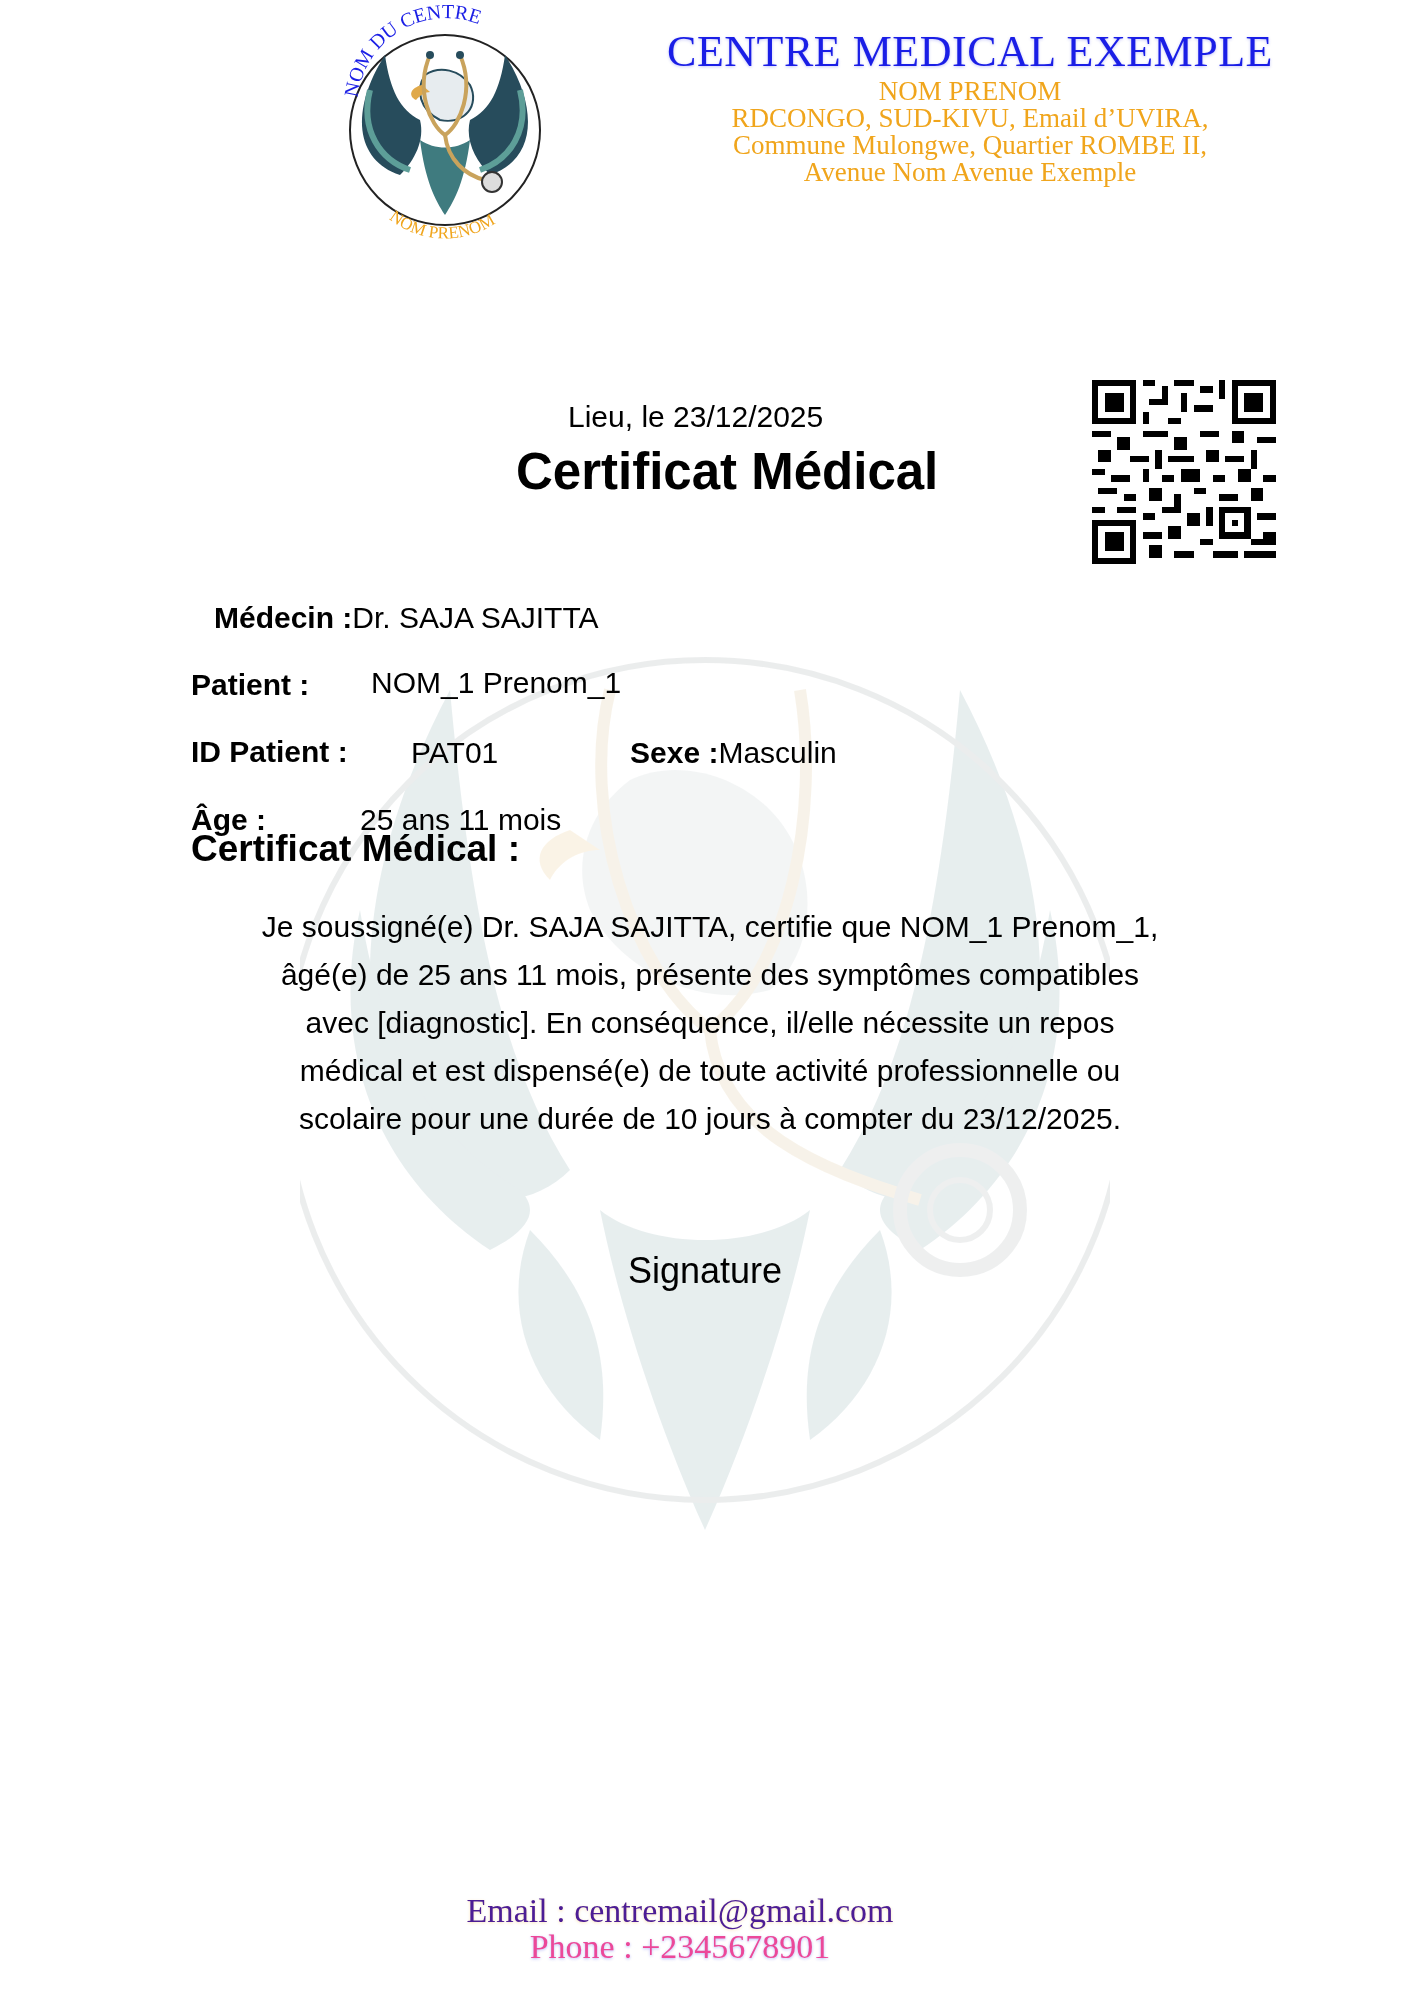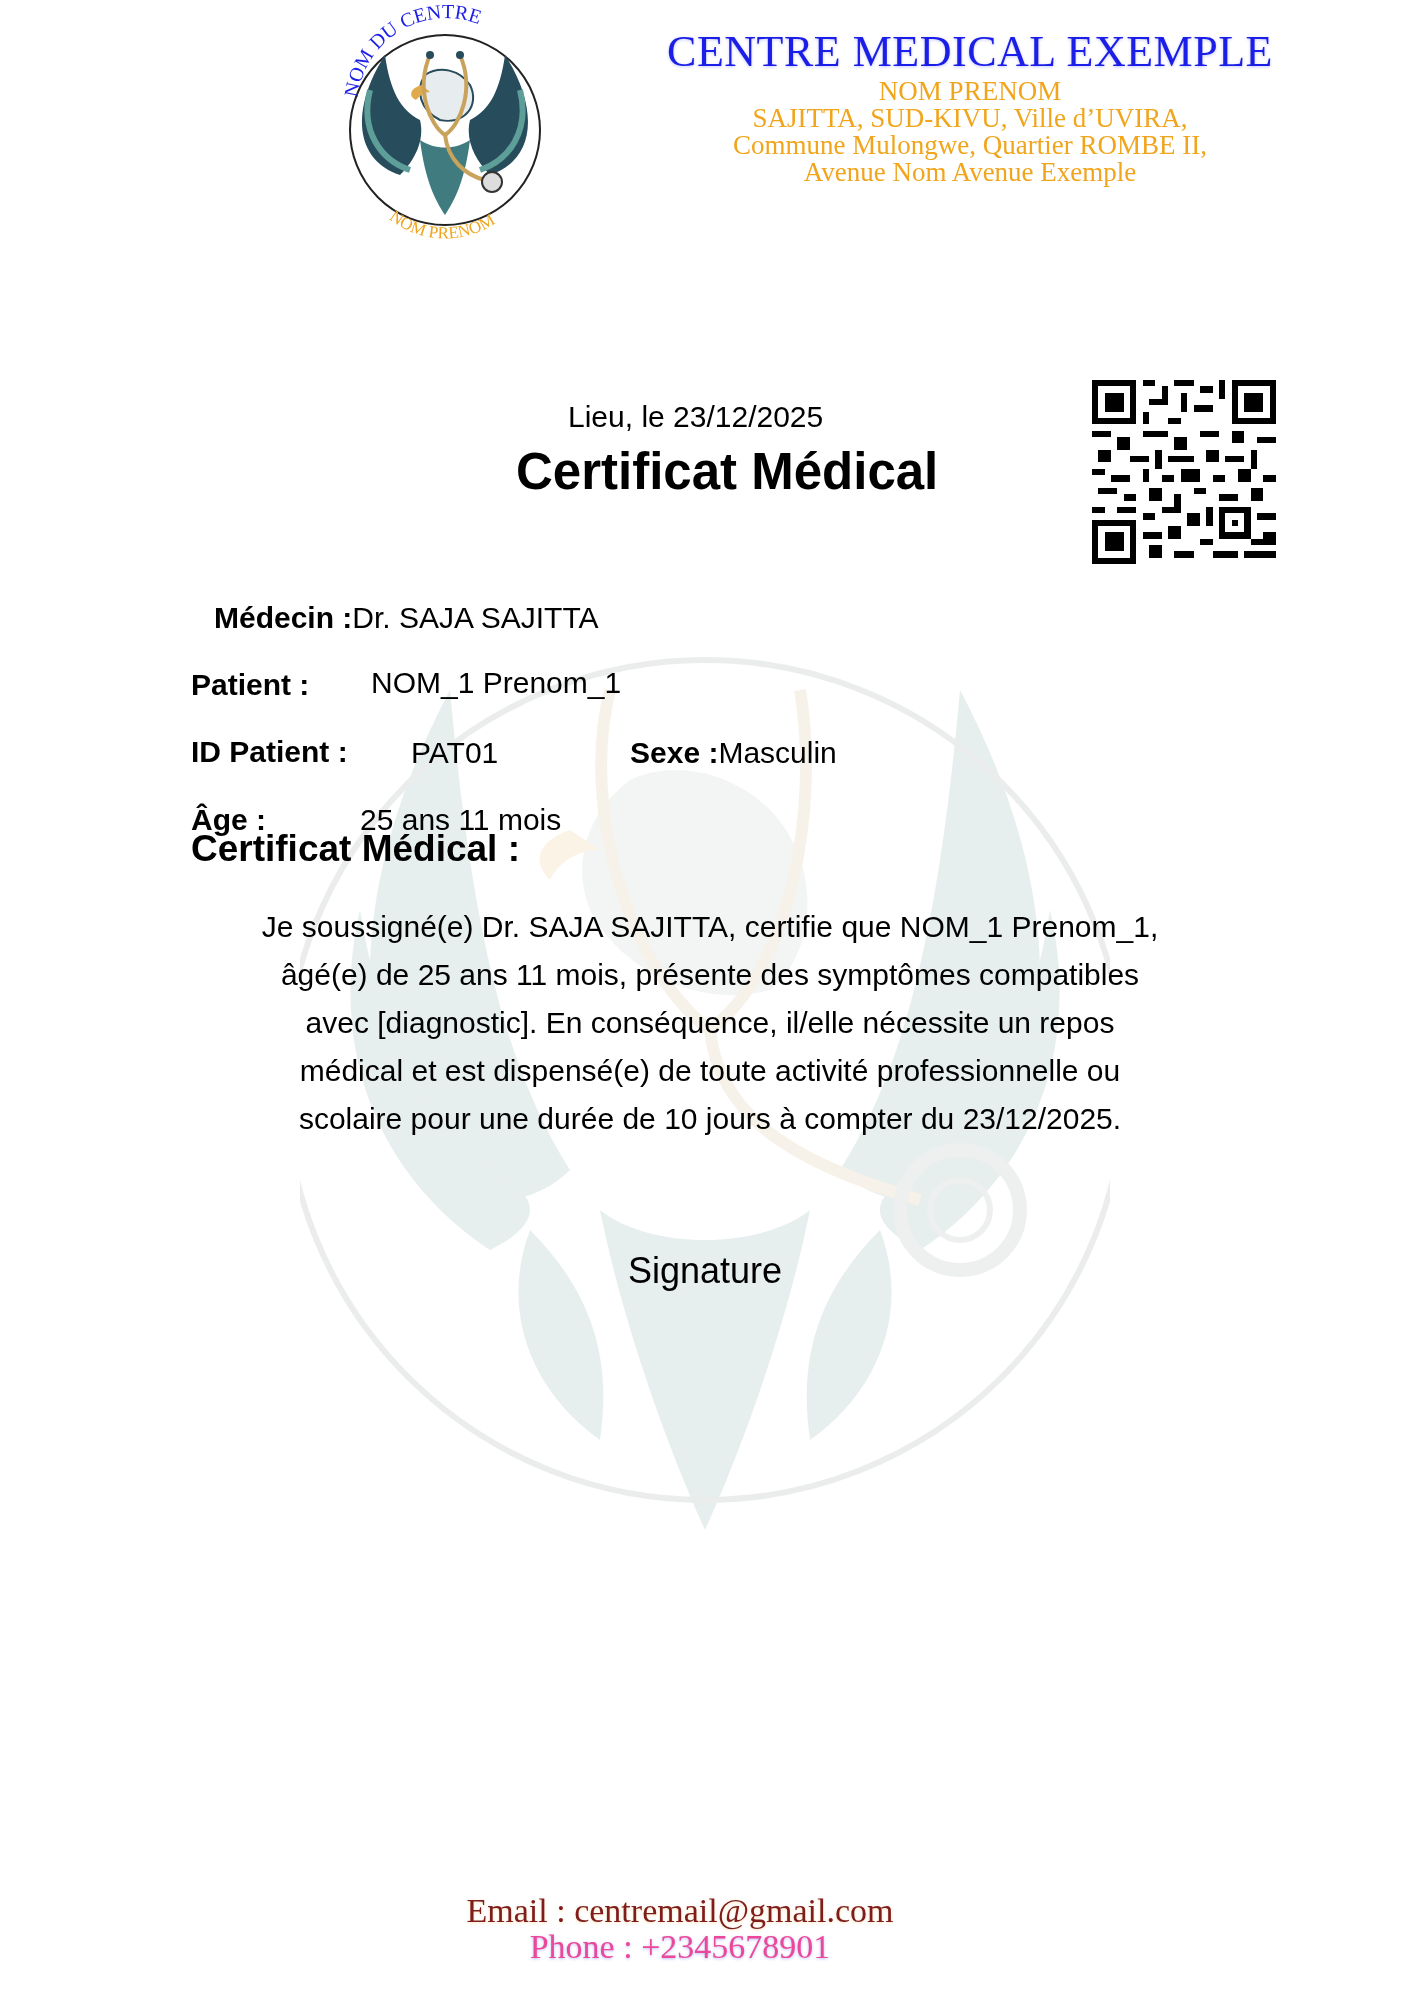--- a/index.html
+++ b/index.html
@@ -26,21 +26,21 @@
     .lbl { font-weight: bold; }
 
     .section-title { position: absolute; left: 191px; top: 828px; font-size: 37px; font-weight: bold; }
 
     .body-text { position: absolute; left: 180px; top: 903px; width: 1060px; text-align: center; font-size: 30px; line-height: 48px; }
 
     .signature { position: absolute; left: 0; width: 1410px; top: 1250px; text-align: center; font-size: 36px; }
     .signature span { display: inline-block; margin-left: 0; }
 
     .footer { position: absolute; left: 380px; top: 1893px; width: 600px; text-align: center; font-family: "Liberation Serif", serif; }
-    .footer .email { color: #7f1d1d; font-size: 34px; line-height: 36px; text-shadow: 0 1px 3px rgba(240,165,28,0.3); }
+    .footer .email { color: #4c1d95; font-size: 34px; line-height: 36px; text-shadow: 0 1px 3px rgba(240,165,28,0.3); }
     .footer .phone { color: #ec4899; font-size: 34px; line-height: 36px; text-shadow: 0 1px 3px rgba(26,30,230,0.3); }
   </style>
 </head>
 <body>
 
 <svg class="watermark" viewBox="0 0 810 940">
   <g fill="#4d7f86" stroke="none">
     <path d="M150 80 C 60 250, 40 420, 120 560 C 170 600, 230 600, 270 560 C 200 450, 170 300, 150 80Z"></path>
     <path d="M660 80 C 750 250, 770 420, 690 560 C 640 600, 580 600, 540 560 C 610 450, 640 300, 660 80Z"></path>
     <path d="M60 300 C 30 430, 70 560, 190 640 C 230 620, 240 600, 220 580 C 120 520, 80 420, 60 300Z"></path>
@@ -80,21 +80,21 @@
     <path d="M115 135 C 118 160, 135 175, 155 180" fill="none" stroke="#c9a35c" stroke-width="4"></path>
     <circle cx="162" cy="182" r="10" fill="#ddd" stroke="#333" stroke-width="2"></circle>
     <circle cx="100" cy="55" r="4" fill="#274c5c"></circle>
     <circle cx="130" cy="55" r="4" fill="#274c5c"></circle>
   </g>
 </svg>
 
 <div class="header-text">
   <div class="center-name">CENTRE MEDICAL EXEMPLE</div>
   <div class="addr-line">NOM PRENOM</div>
-  <div class="addr-line">SAJITTA, SUD-KIVU, Ville d’UVIRA,</div>
+  <div class="addr-line">RDCONGO, SUD-KIVU, Email d’UVIRA,</div>
   <div class="addr-line">Commune Mulongwe, Quartier ROMBE II,</div>
   <div class="addr-line">Avenue Nom Avenue Exemple</div>
 </div>
 
 <svg class="qr" viewBox="0 0 29 29" shape-rendering="crispEdges">
   <rect width="29" height="29" fill="#fff"></rect>
   <g fill="#000">
     <rect x="0" y="0" width="7" height="7"></rect>
       <rect x="1" y="1" width="5" height="5" fill="#fff"></rect>
       <rect x="2" y="2" width="3" height="3"></rect>

